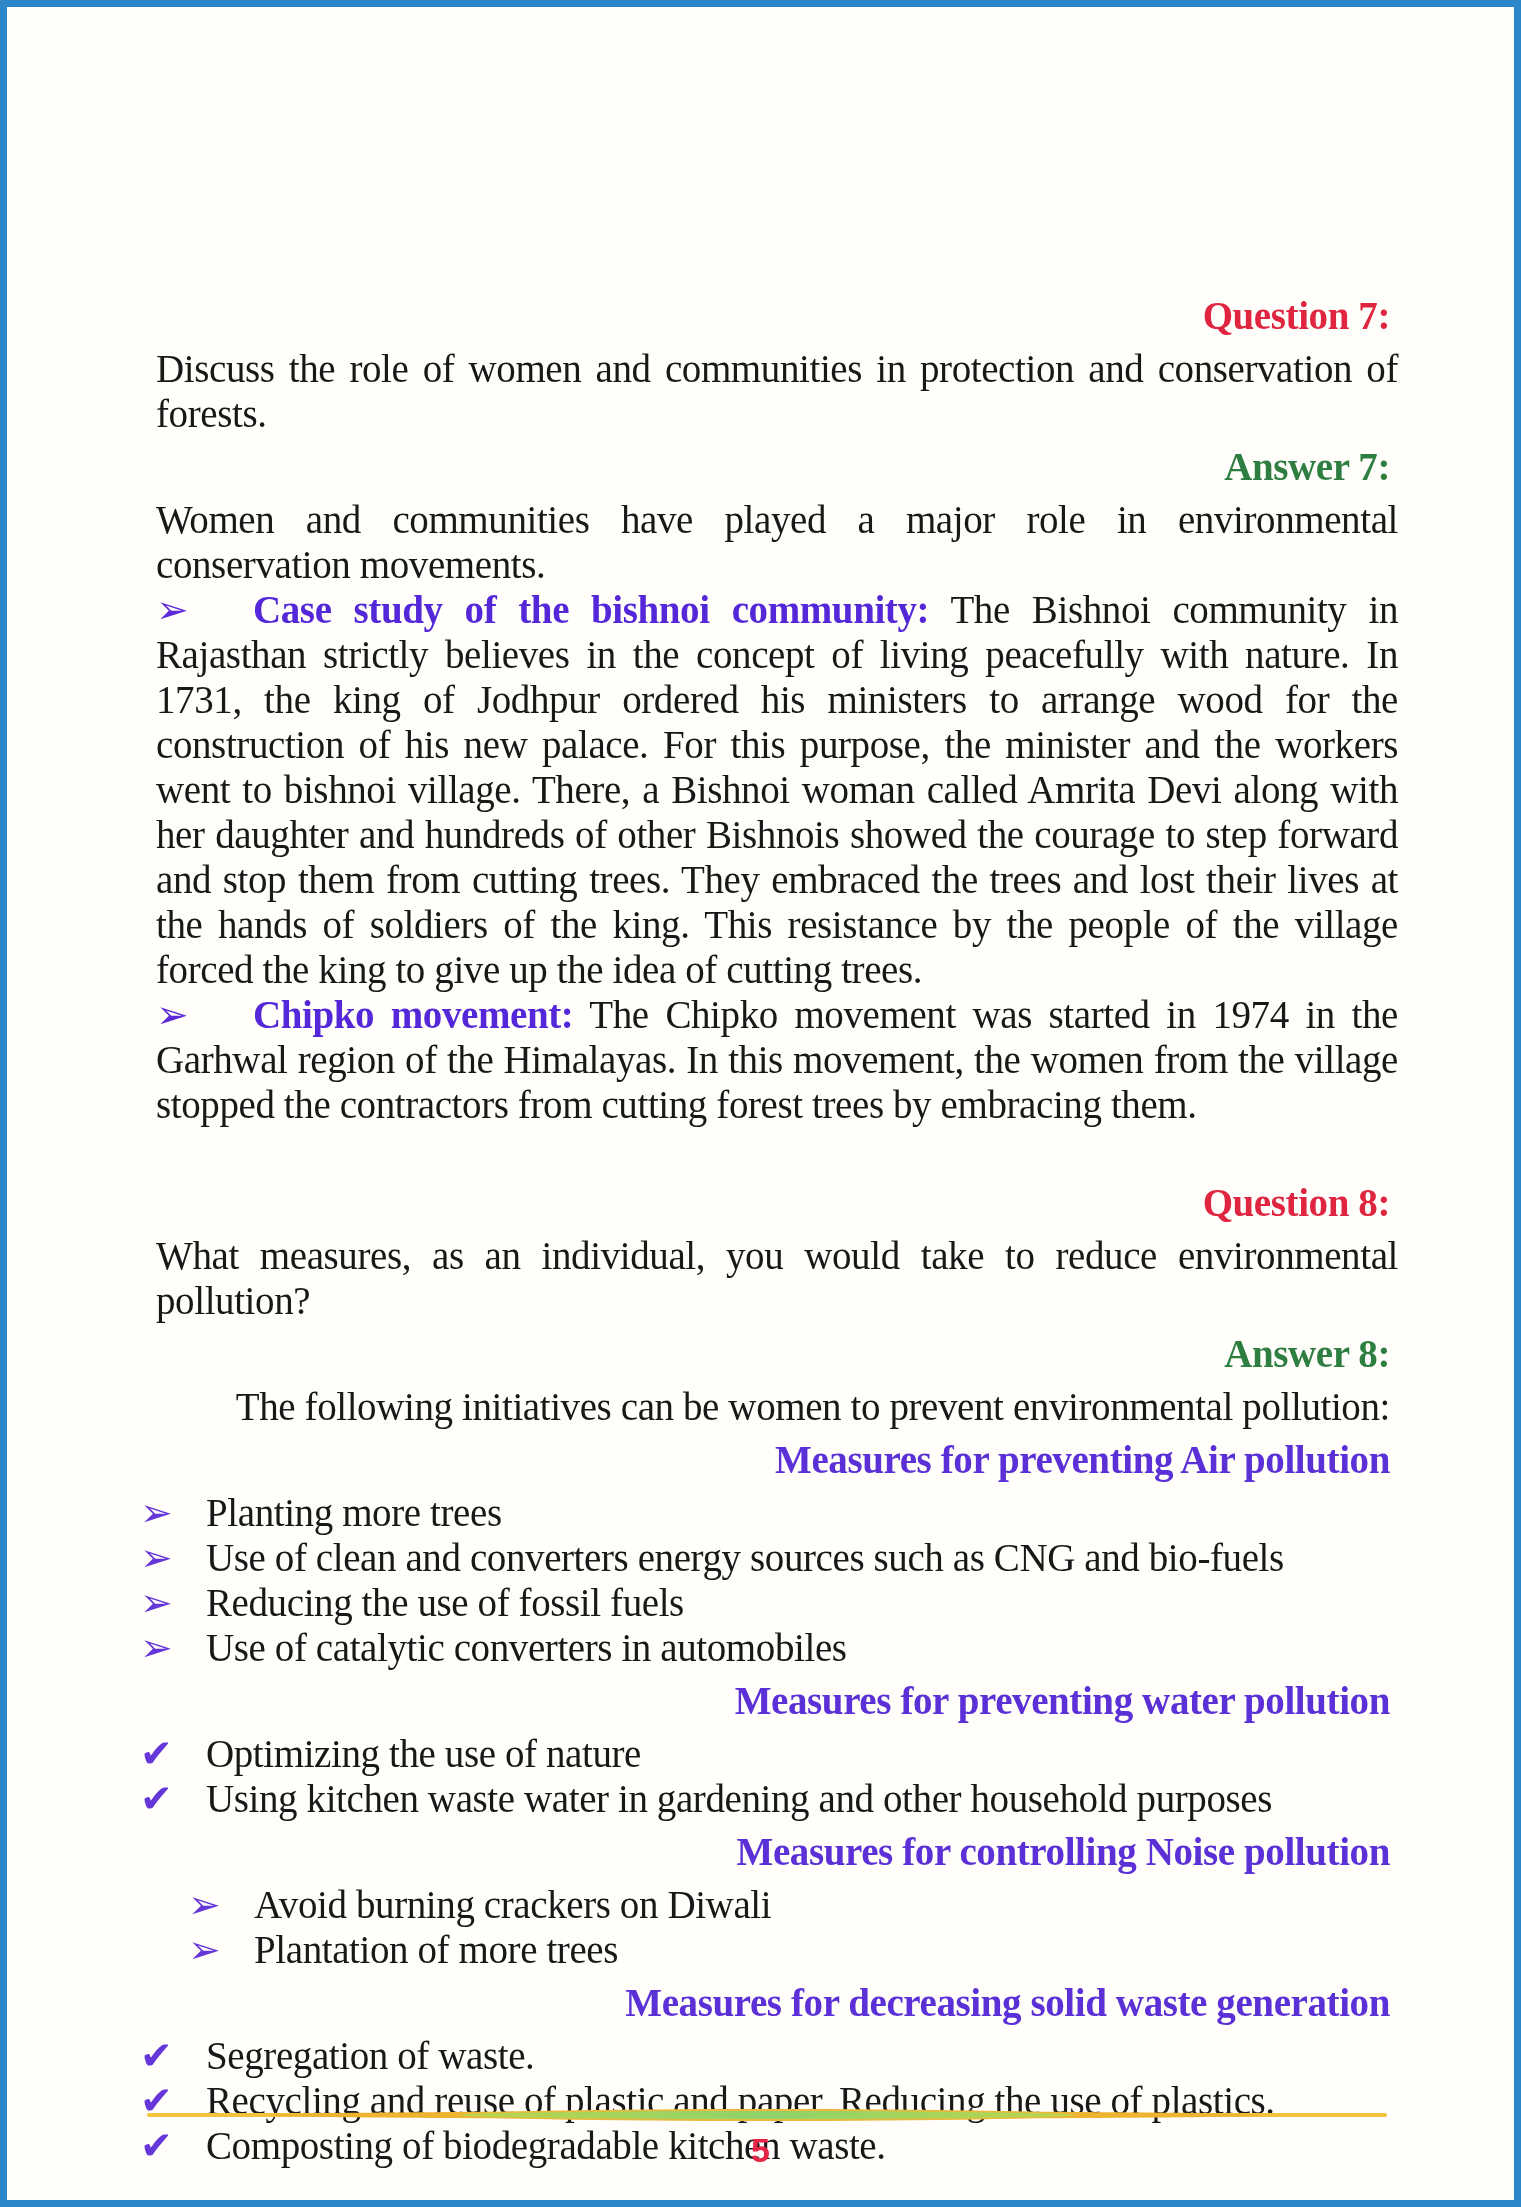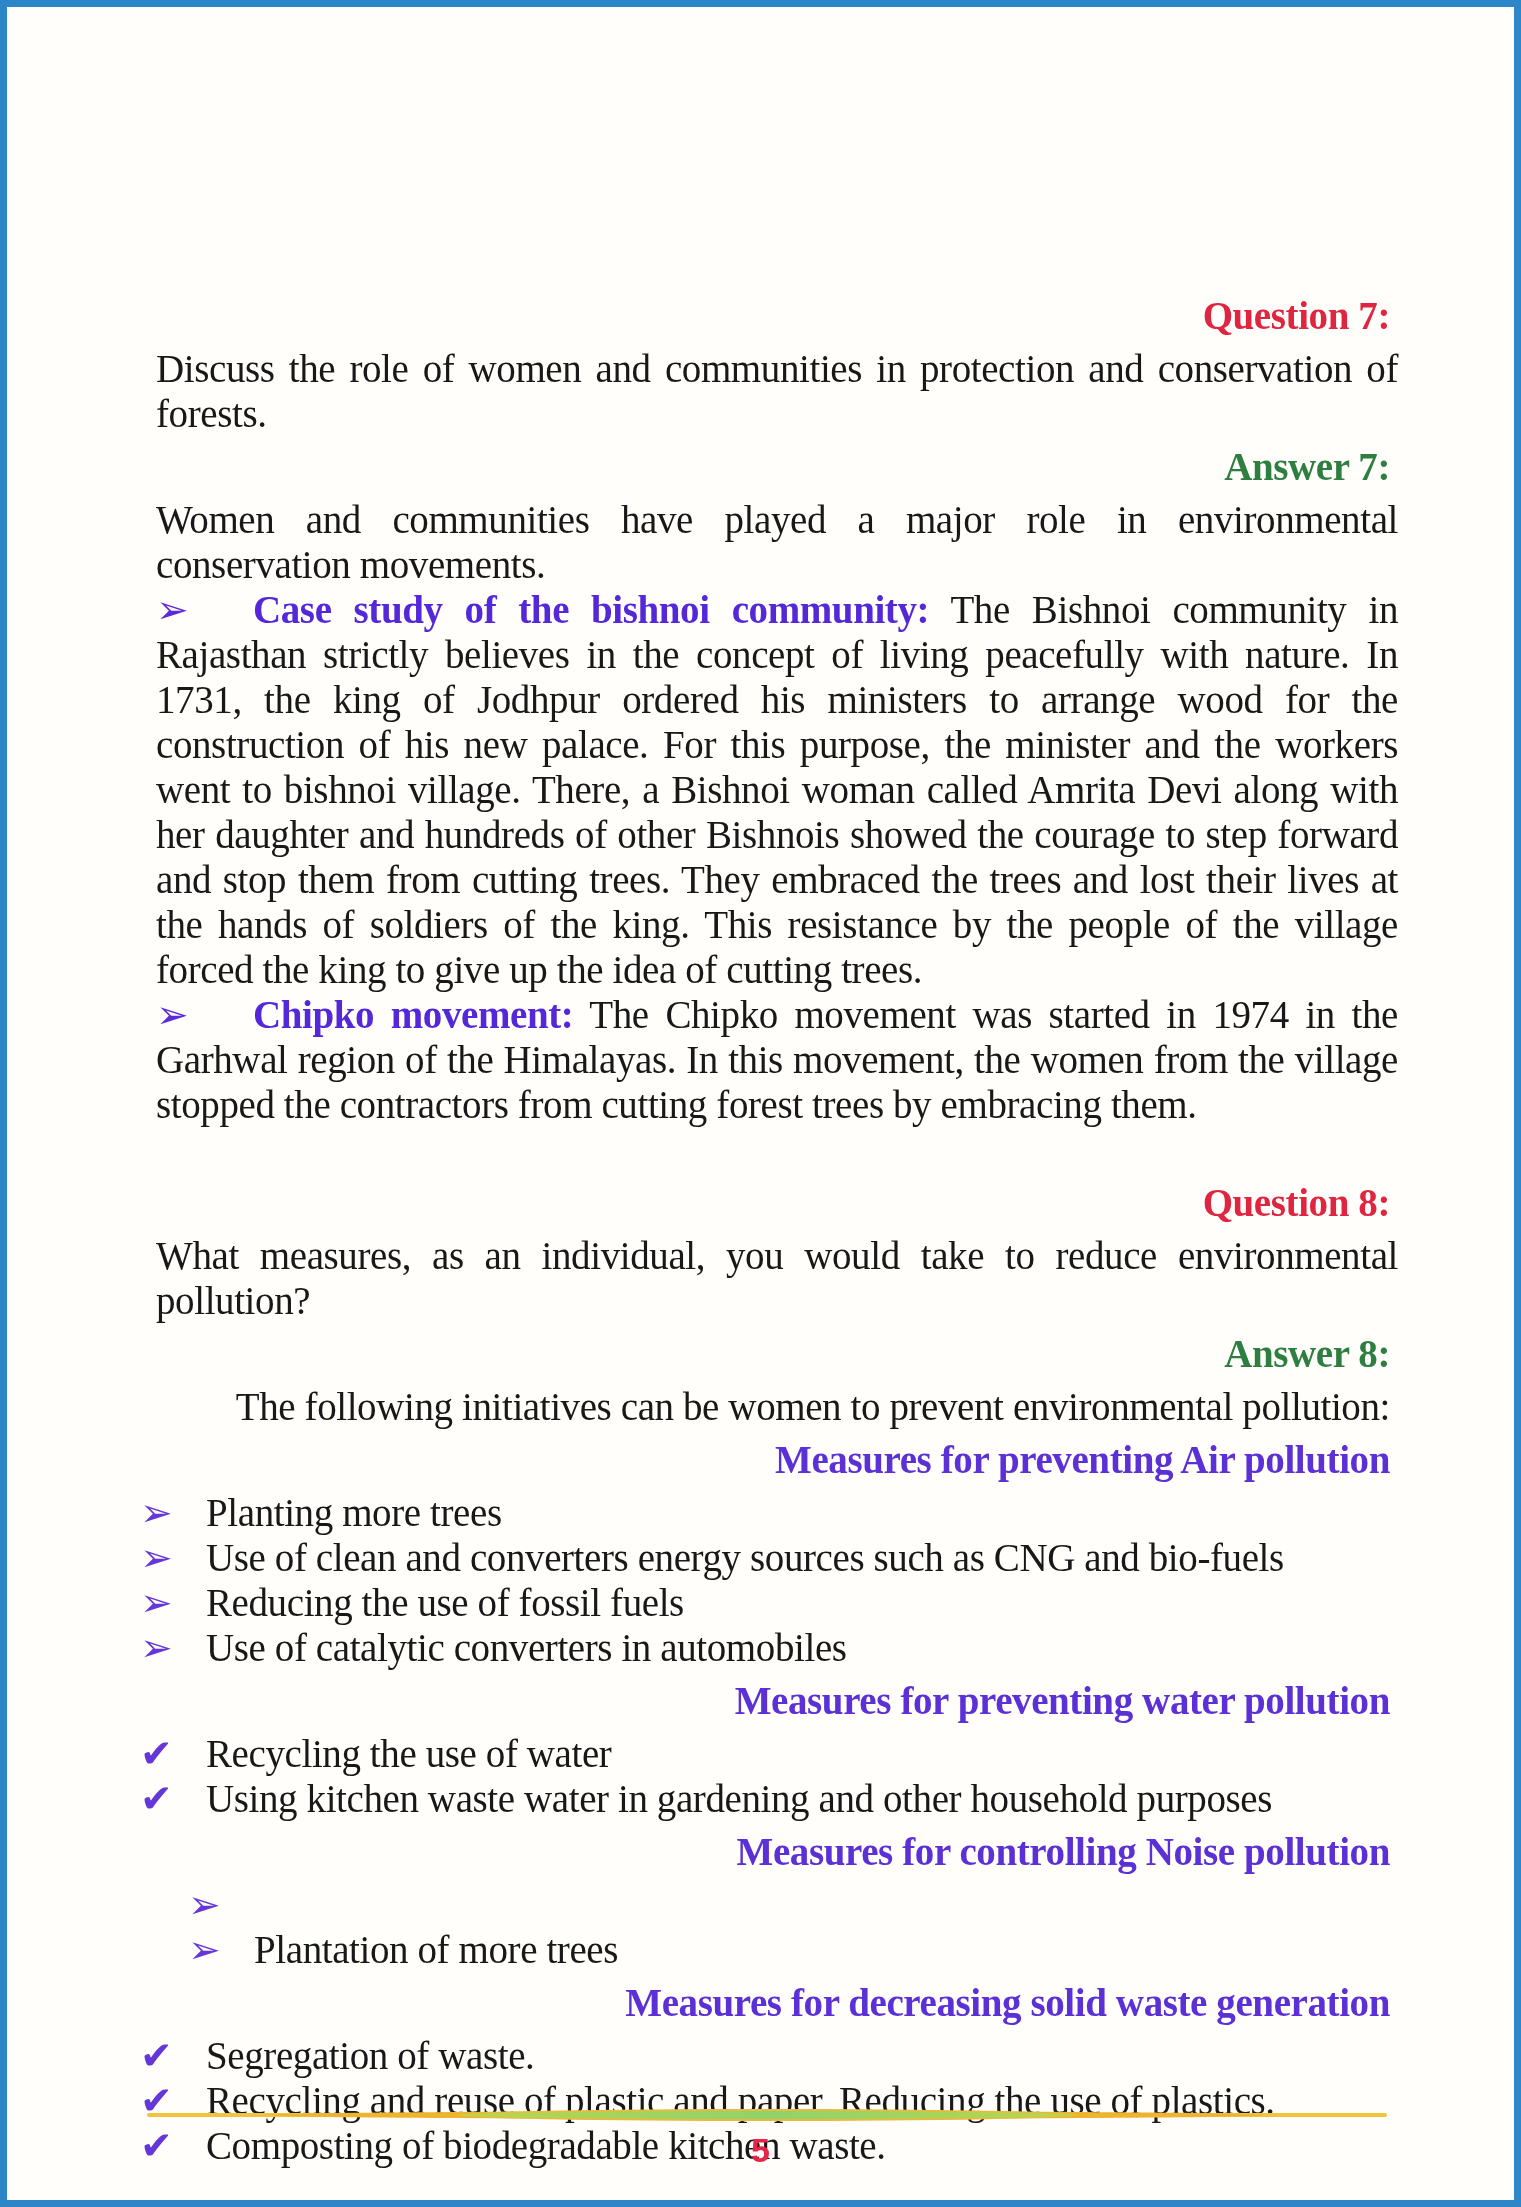--- a/index.html
+++ b/index.html
@@ -110,30 +110,31 @@
         <span>Reducing the use of fossil fuels</span>
       </div>
     <div class="bullet-row">
         <span class="icon"><span>➢</span></span>
         <span>Use of catalytic converters in automobiles</span>
       </div>
 
     <div class="line h-purple">Measures for preventing water pollution</div>
     <div class="bullet-row">
         <span class="icon"><span>✔</span></span>
-        <span>Recycling the use of water</span>
+        <span>Optimizing the use of nature</span>
       </div>
     <div class="bullet-row">
         <span class="icon"><span>✔</span></span>
         <span>Using kitchen waste water in gardening and other household purposes</span>
       </div>
 
     <div class="line h-purple">Measures for controlling Noise pollution</div>
     <div class="bullet-row indented">
         <span class="icon"><span>➢</span></span>
+        <span>Avoid burning crackers on Diwali</span>
       </div>
     <div class="bullet-row indented">
         <span class="icon"><span>➢</span></span>
         <span>Plantation of more trees</span>
       </div>
 
     <div class="line h-purple">Measures for decreasing solid waste generation</div>
     <div class="bullet-row">
         <span class="icon"><span>✔</span></span>
         <span>Segregation of waste.</span>

